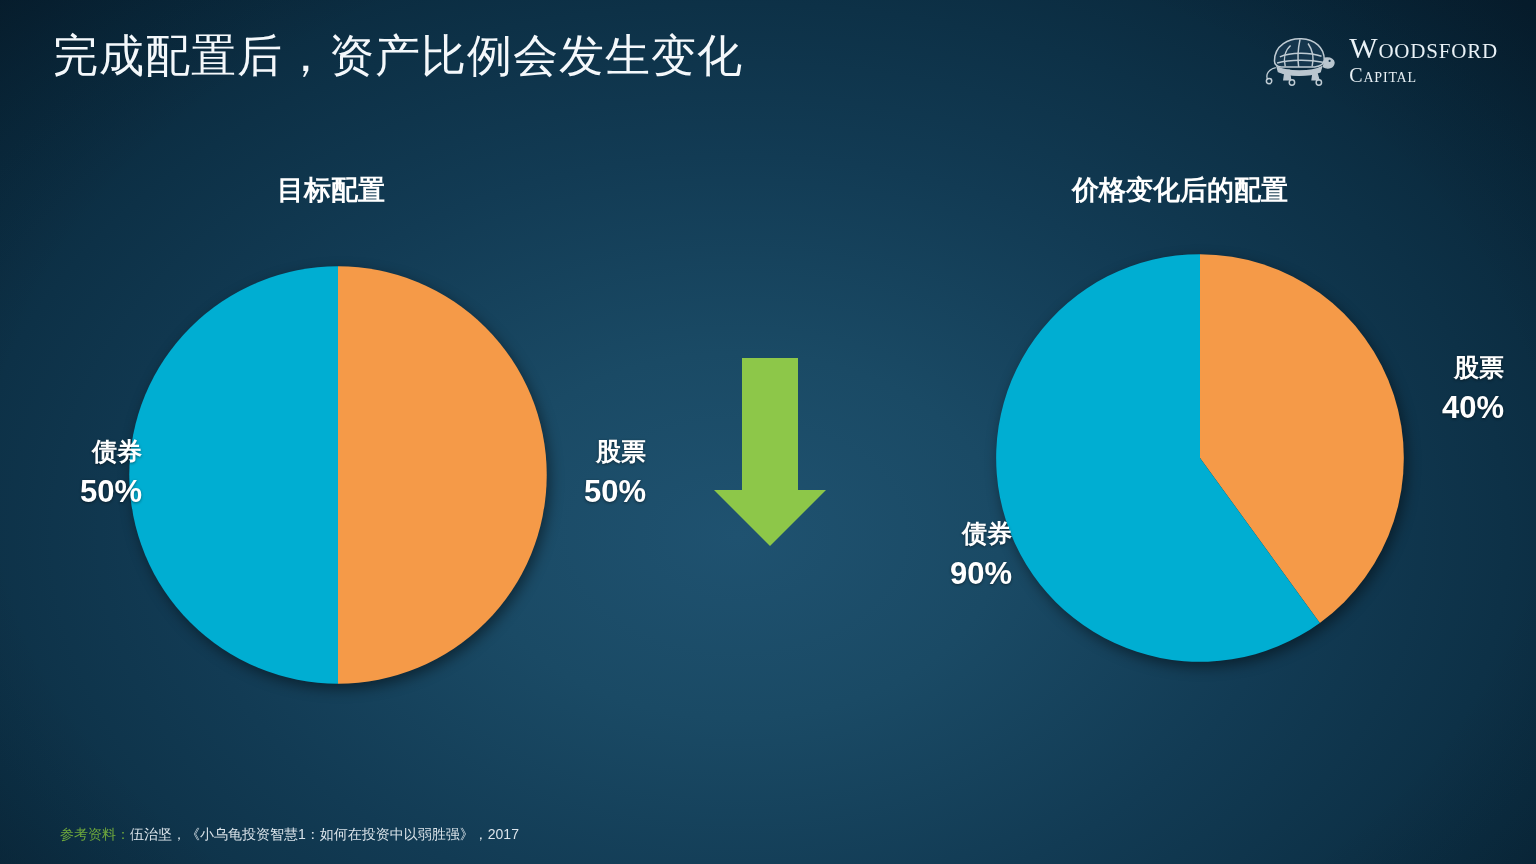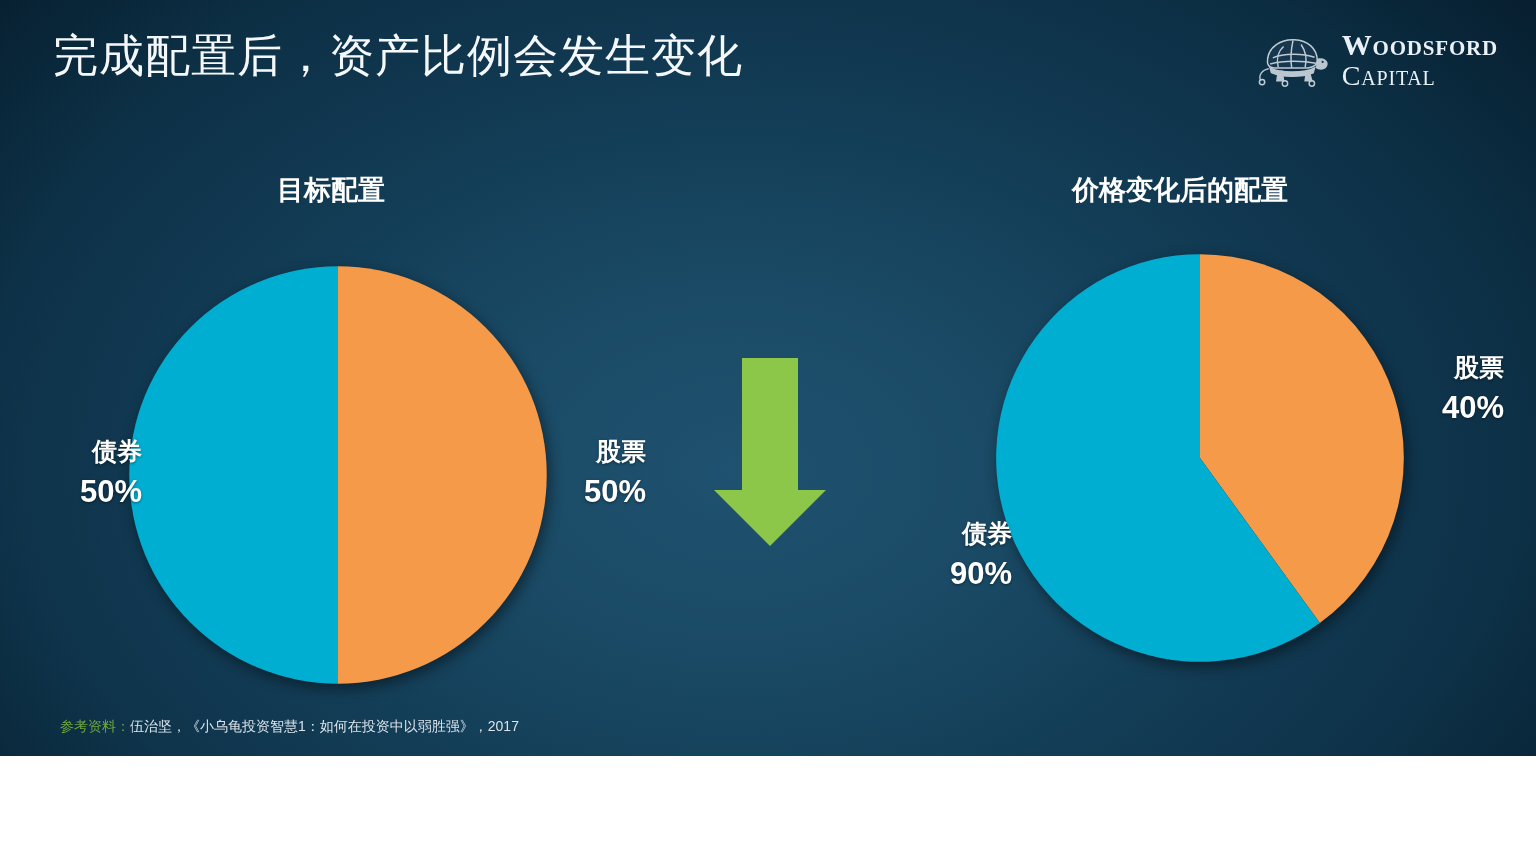--- a/index.html
+++ b/index.html
@@ -3,21 +3,21 @@
 <meta charset="utf-8">
 <style>
   * { margin:0; padding:0; box-sizing:border-box; }
   html, body {
     width:1536px; height:864px;
     overflow:hidden;
     font-family:"Liberation Sans", "DejaVu Sans", sans-serif;
   }
   #slide {
     position:relative;
-    width:1536px; height:756px;
+    width:1536px; height:864px;
     background:
       radial-gradient(ellipse 1100px 760px at 48% 62%, #1f5270 0%, #1a4a65 24%, #123b54 50%, #0d3147 70%, #09273a 88%, #071f30 100%);
     overflow:hidden;
   }
   
   #slide::after {
     content:"";
     position:absolute; inset:0;
     background:
       radial-gradient(ellipse 1400px 980px at 50% 55%, rgba(0,0,0,0) 55%, rgba(2,14,24,0.55) 100%);
@@ -42,25 +42,24 @@
     right:38px; top:30px;
     display:flex; align-items:center; gap:14px;
     z-index:5;
   }
   .logo-mark { width:74px; height:58px; opacity:.92; }
   .logo-words { display:flex; flex-direction:column; line-height:1.0; }
   .logo-line1 {
     font-family:"Liberation Serif","DejaVu Serif",serif;
     font-size:30px; color:#e9f1f6; letter-spacing:.8px;
     font-variant:small-caps;
-    font-weight:bold;
   }
   .logo-line2 {
     font-family:"Liberation Serif","DejaVu Serif",serif;
-    font-size:28px; color:#e9f1f6; letter-spacing:.8px;
+    font-size:20px; color:#e9f1f6; letter-spacing:.8px;
     font-variant:small-caps;
     margin-top:2px;
   }
 
   
   .chart-heading {
     position:absolute;
     font-size:27px;
     font-weight:bold;
     color:#ffffff;

